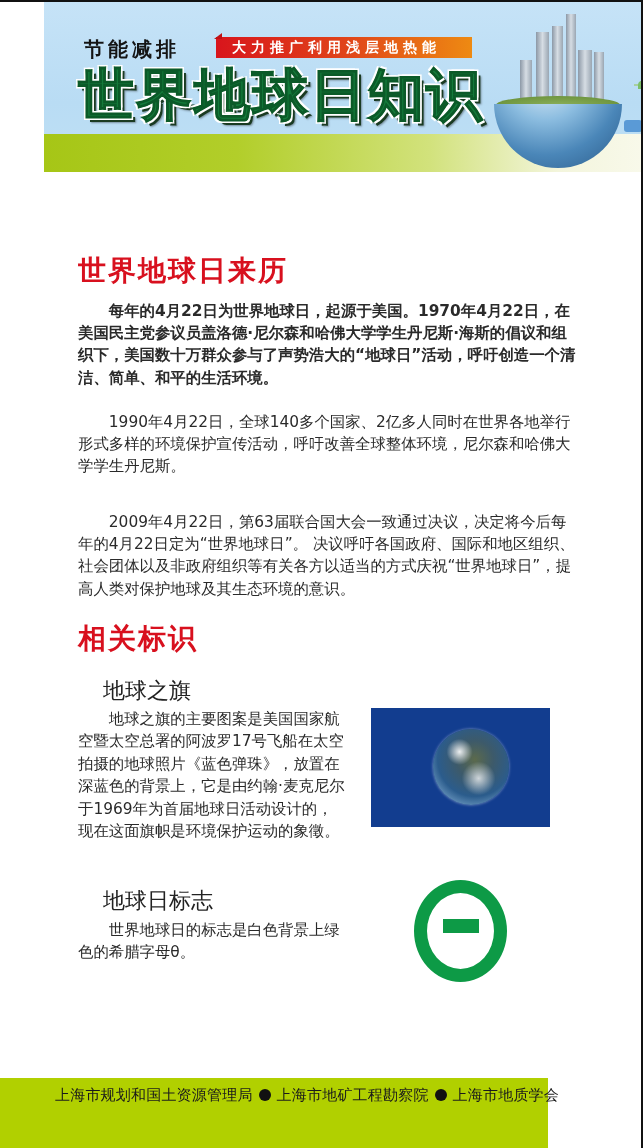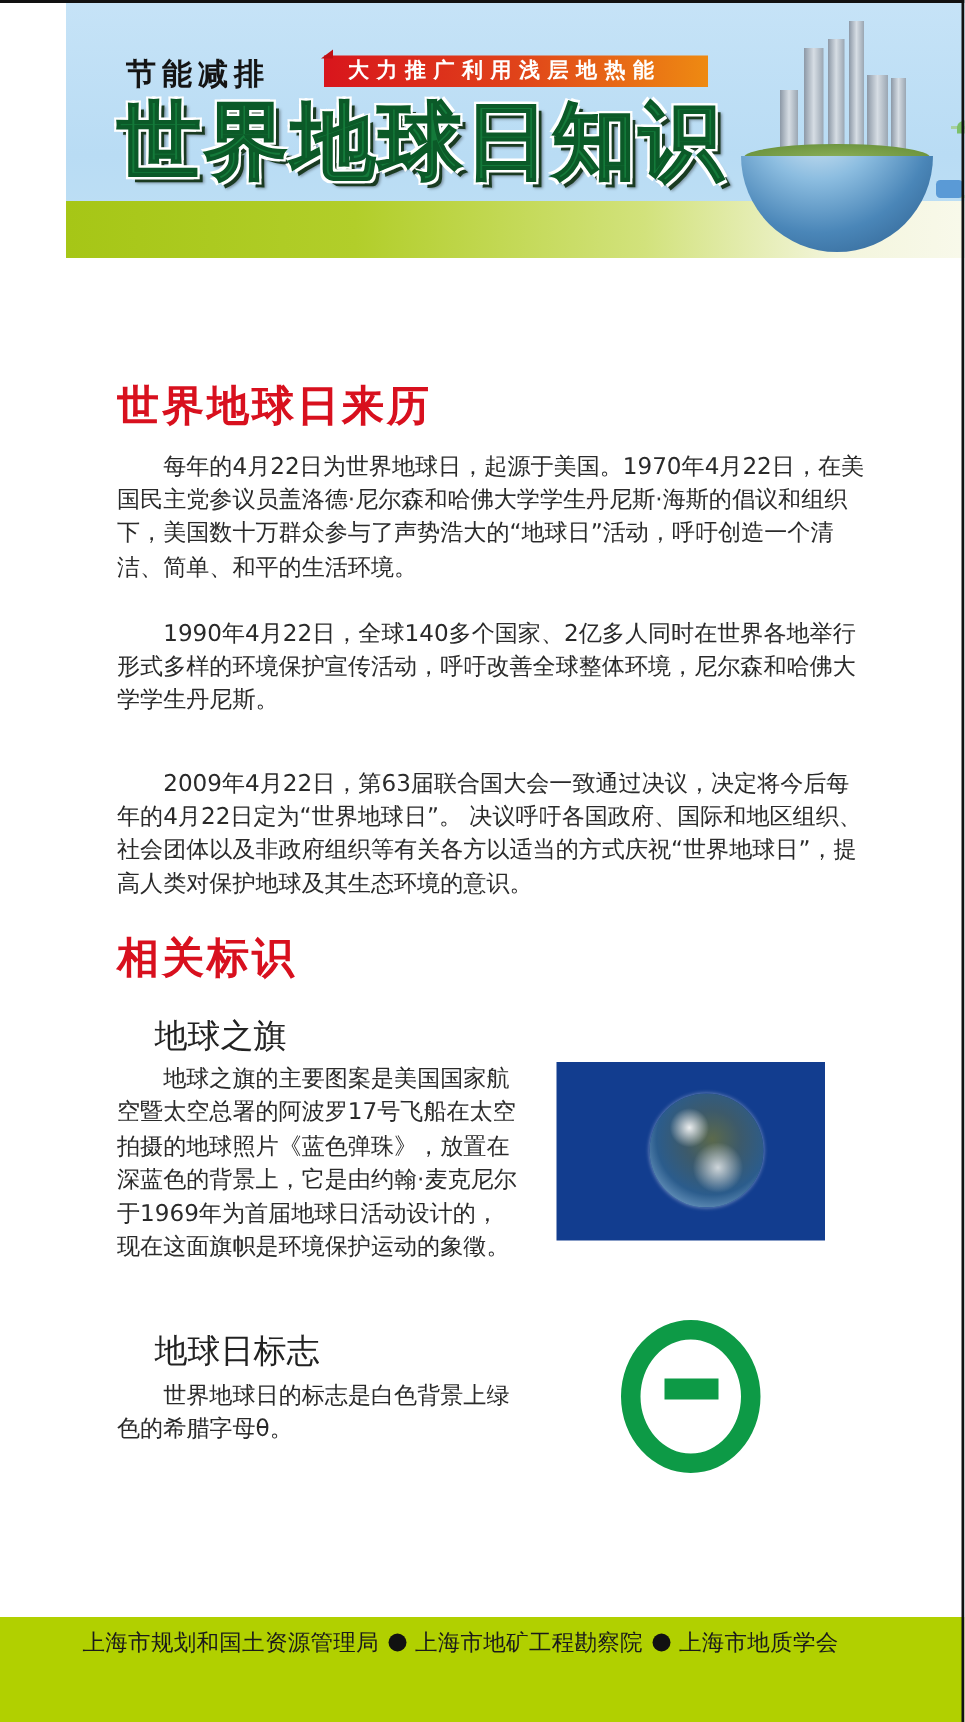--- a/index.html
+++ b/index.html
@@ -104,21 +104,21 @@
 
     .theta {
       position: absolute; left: 414px; top: 880px; width: 93px; height: 102px; box-sizing: border-box;
       border: 13px solid #0d9a46; border-radius: 50%;
     }
     .theta-bar {
       position: absolute; left: 16px; top: 26px; width: 36px; height: 14px; background: #0d9a46;
     }
 
     .footer {
-      position: absolute; left: 0; top: 1078px; width: 643px; height: 70px; background: #b1d000;
+      position: absolute; left: 0; top: 1078px; width: 548px; height: 70px; background: #b1d000;
     }
     .footer-text {
       position: absolute; left: 55px; top: 8px; font-size: 15px; color: #1a1a1a; white-space: nowrap;
       letter-spacing: 0.2px;
     }
     .dot { display: inline-block; width: 12px; height: 12px; border-radius: 50%; background: #111; margin: 0 6px; vertical-align: -1px; }
   </style>
 </head>
 <body>
 
@@ -143,21 +143,21 @@
     <div class="leaf" style="left:168px;top:50px;transform:rotate(-30deg);"></div>
   </div>
 
   <div class="page-num">1/4</div>
 </div>
 
 <div class="frame-top"></div>
 <div class="frame-right"></div>
 
 <div class="section-title" style="top:226px;margin-top:26px;">世界地球日来历</div>
-<p class="para" style="top:300px;">每年的4月22日为世界地球日，起源于美国。1970年4月22日，在美国民主党参议员盖洛德·尼尔森和哈佛大学学生丹尼斯·海斯的倡议和组织下，美国数十万群众参与了声势浩大的“地球日”活动，呼吁创造一个清洁、简单、和平的生活环境。</p>
+<p class="para" style="top:300px;font-weight:bold;">每年的4月22日为世界地球日，起源于美国。1970年4月22日，在美国民主党参议员盖洛德·尼尔森和哈佛大学学生丹尼斯·海斯的倡议和组织下，美国数十万群众参与了声势浩大的“地球日”活动，呼吁创造一个清洁、简单、和平的生活环境。</p>
 <p class="para" style="top:411px;">1990年4月22日，全球140多个国家、2亿多人同时在世界各地举行形式多样的环境保护宣传活动，呼吁改善全球整体环境，尼尔森和哈佛大学学生丹尼斯。</p>
 <p class="para" style="top:489px;margin-top:22px;">2009年4月22日，第63届联合国大会一致通过决议，决定将今后每年的4月22日定为“世界地球日”。 决议呼吁各国政府、国际和地区组织、社会团体以及非政府组织等有关各方以适当的方式庆祝“世界地球日”，提高人类对保护地球及其生态环境的意识。</p>
 
 <div class="section-title" style="top:620px;text-align:right;">相关标识</div>
 
 <div class="item-title" style="top:676px;">地球之旗</div>
 <p class="item-text" style="top:708px;">地球之旗的主要图案是美国国家航空暨太空总署的阿波罗17号飞船在太空拍摄的地球照片《蓝色弹珠》，放置在深蓝色的背景上，它是由约翰·麦克尼尔于1969年为首届地球日活动设计的，现在这面旗帜是环境保护运动的象徵。</p>
 <div class="flag">
   <div class="earth"></div>
 </div>

